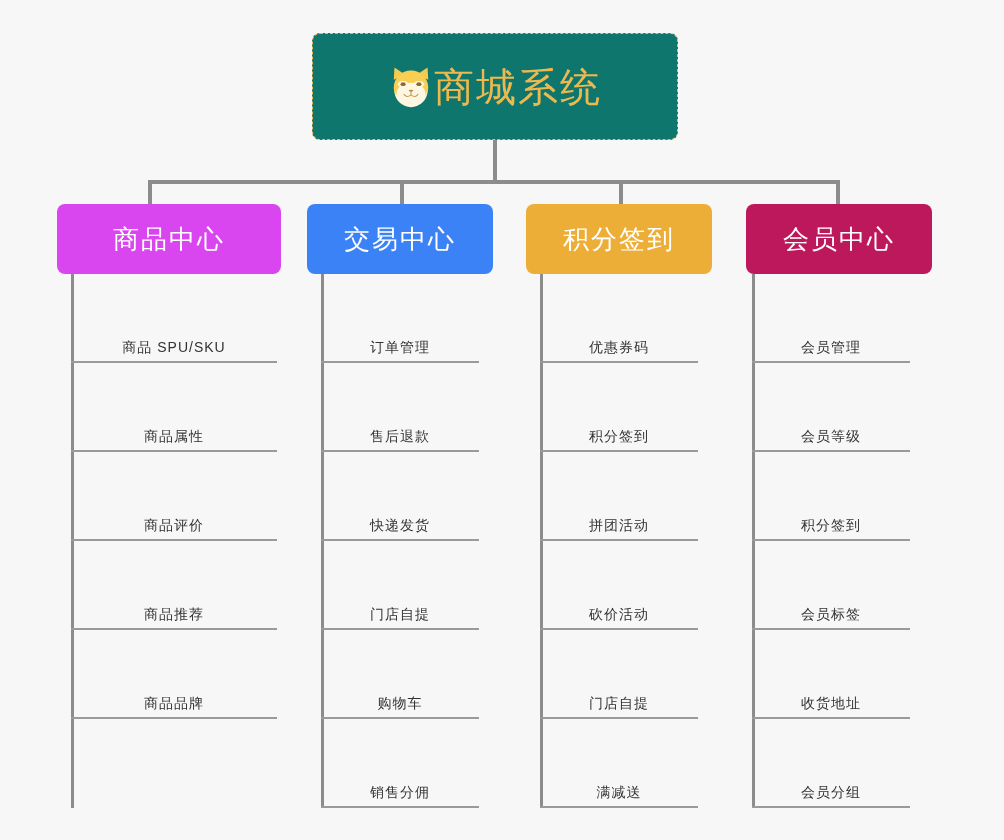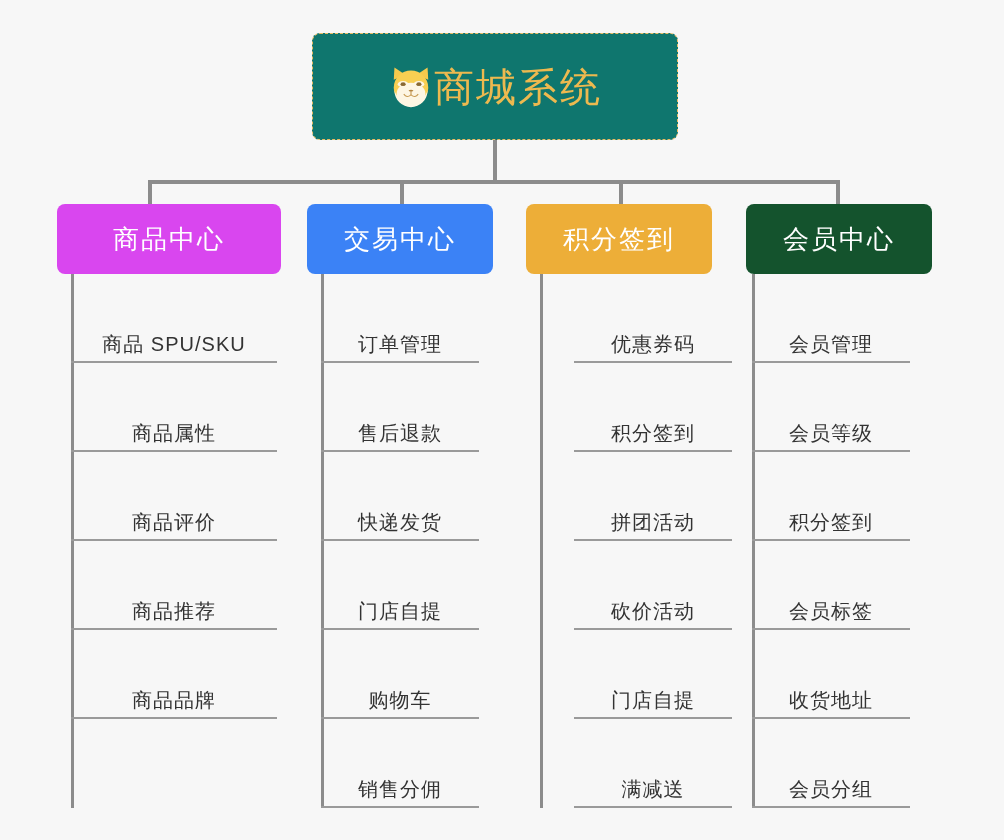--- a/index.html
+++ b/index.html
@@ -89,21 +89,21 @@
   }
   .leaf {
     position: relative;
     box-sizing: border-box;
     height: 89px;
     display: flex;
     align-items: flex-end;
     justify-content: center;
     padding-bottom: 6px;
     border-bottom: 2px solid #9a9a9a;
-    font-size: 20px;
+    font-size: 14px;
     color: #333333;
     letter-spacing: 1px;
     white-space: nowrap;
   }
   .leaf-label { display: inline-block; line-height: 1.1; }
 </style>
 </head>
 <body>
 
 <div id="diagram">
@@ -189,21 +189,21 @@
       <div class="leaf">
         <span class="leaf-label">销售分佣</span>
       </div>
     </div>
   </div>
 
   <div class="column" style="left:526px; width:186px;">
     <div class="cat-box" style="width:186px; background:#edae38;">
       <span>积分签到</span>
     </div>
-    <div class="item-list" style="margin-left:14px; width:158px;padding-left:34px;">
+    <div class="item-list" style="margin-left:14px; width:158px;">
       <div class="spine" style="left:0; height:534px;"></div>
       <div class="leaf">
         <span class="leaf-label">优惠券码</span>
       </div>
       <div class="leaf">
         <span class="leaf-label">积分签到</span>
       </div>
       <div class="leaf">
         <span class="leaf-label">拼团活动</span>
       </div>
@@ -213,21 +213,21 @@
       <div class="leaf">
         <span class="leaf-label">门店自提</span>
       </div>
       <div class="leaf">
         <span class="leaf-label">满减送</span>
       </div>
     </div>
   </div>
 
   <div class="column" style="left:746px; width:186px;">
-    <div class="cat-box" style="width:186px; background:#14532d;">
+    <div class="cat-box" style="width:186px; background:#be185d;">
       <span>会员中心</span>
     </div>
     <div class="item-list" style="margin-left:6px; width:158px;">
       <div class="spine" style="left:0; height:534px;"></div>
       <div class="leaf">
         <span class="leaf-label">会员管理</span>
       </div>
       <div class="leaf">
         <span class="leaf-label">会员等级</span>
       </div>

